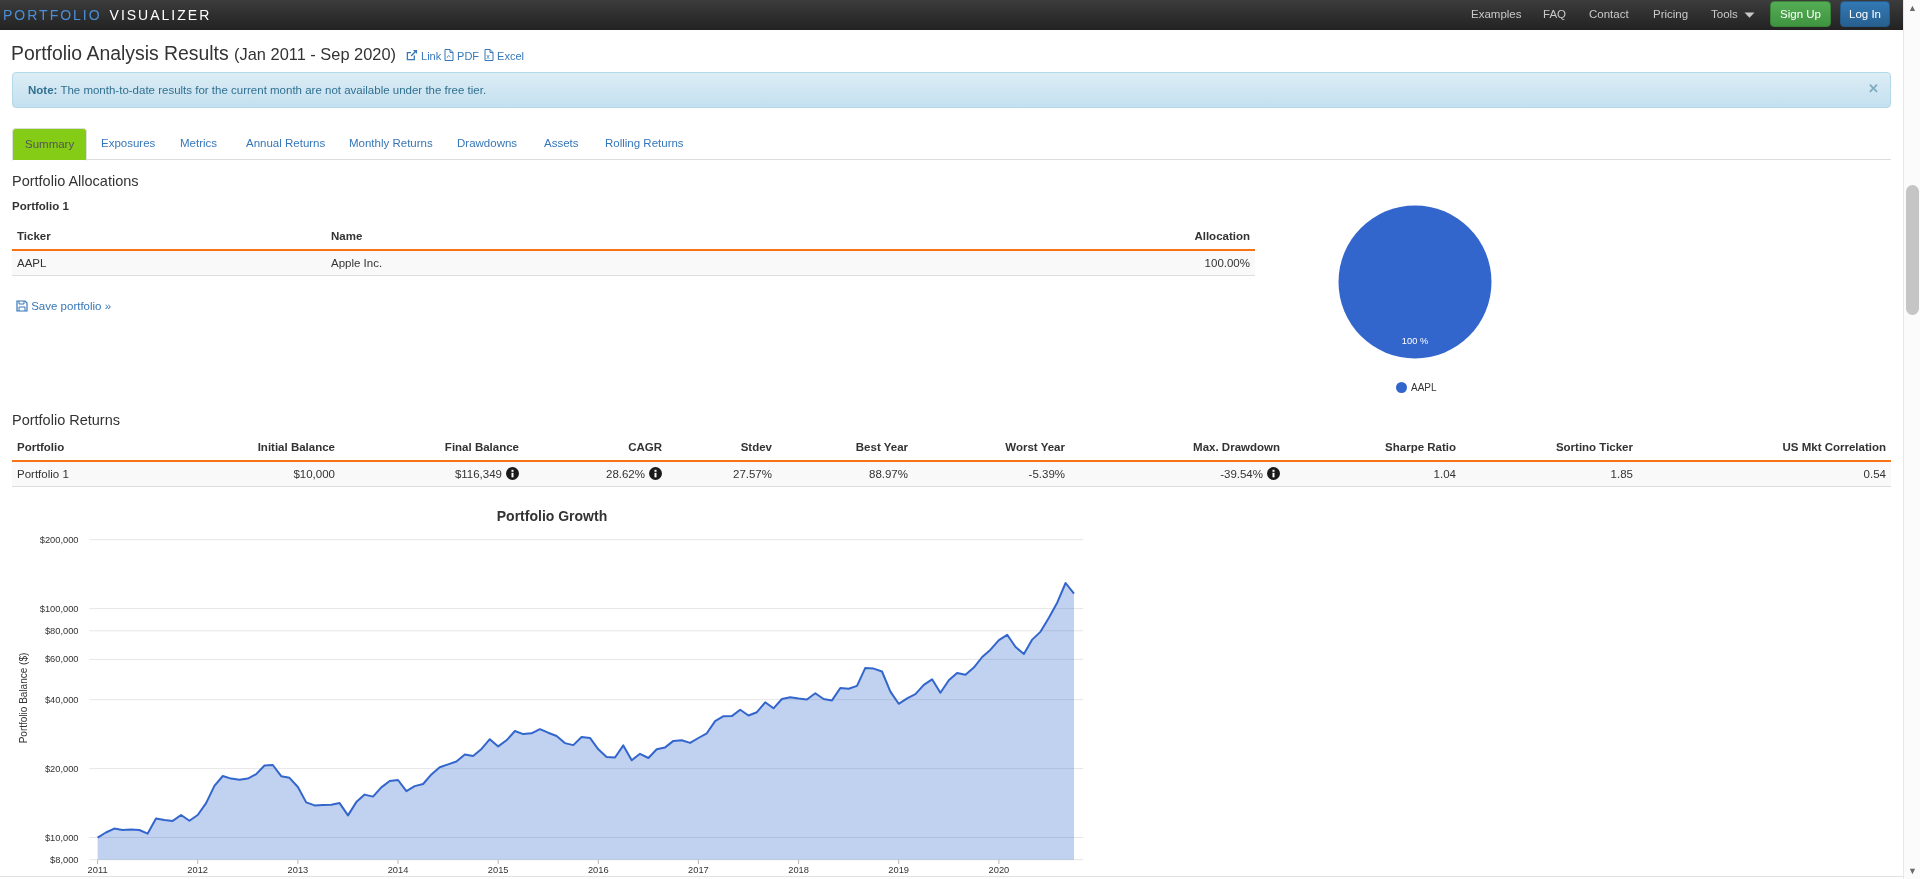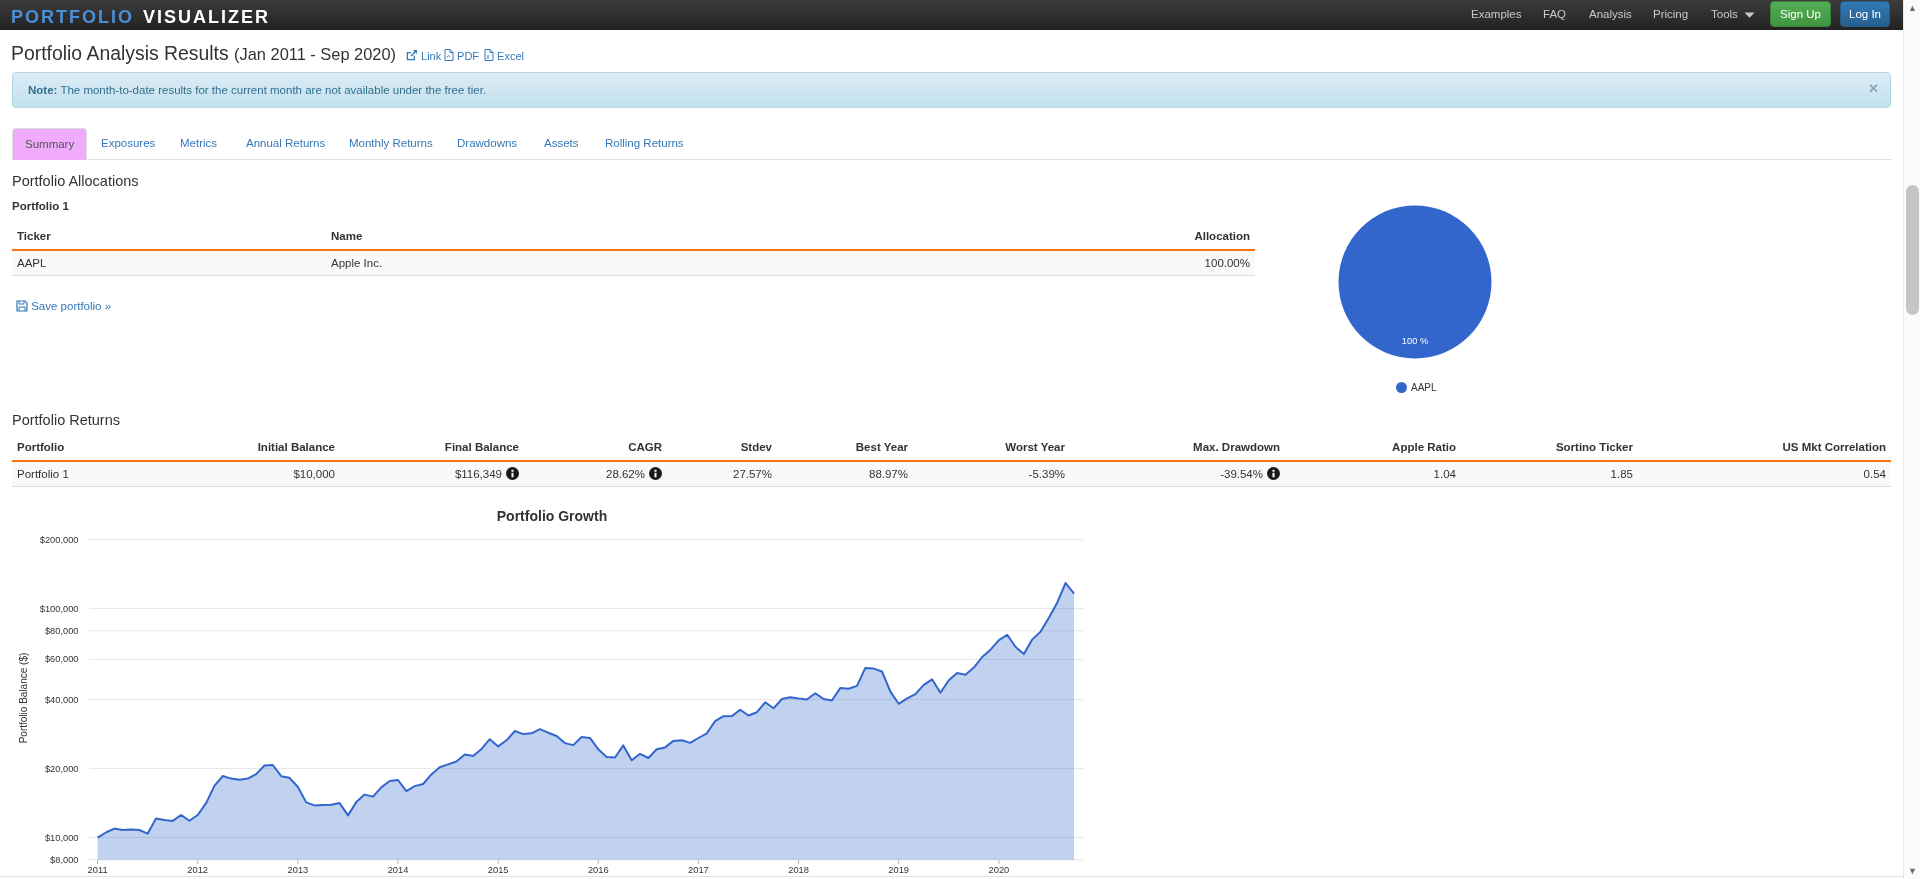--- a/index.html
+++ b/index.html
@@ -1,42 +1,42 @@
 <!DOCTYPE html>
 <html><head>
 <meta charset="utf-8">
 <style>
 * { margin:0; padding:0; box-sizing:content-box; }
 html,body { width:1920px; height:879px; overflow:hidden; background:#fff;
   font-family:"Liberation Sans", sans-serif; font-size:11.5px; color:#333; }
 
 #navbar { position:absolute; left:0; top:0; width:1903px; height:30px;
   background:linear-gradient(to bottom,#3c3c3c 0,#222 100%); }
-#brand { position:absolute; left:11px; top:7px; font-size:18px; font-weight:bold;
+#brand { position:absolute; left:3px; top:7px; font-size:14px; font-weight:normal;
   letter-spacing:2px; word-spacing:2px; color:#4a90d9; }
 #brand span { color:#fff; }
 .navlink { position:absolute; top:8px; font-size:11.5px; color:#c9c9c9; }
 .navbtn { position:absolute; top:1px; height:24px; line-height:24px; border-radius:4px;
   font-size:11.5px; color:#fff; text-align:center; }
 #btn-signup { left:1770px; width:59px; background:linear-gradient(to bottom,#54ad54 0,#3f9440 100%); border:1px solid #398439; }
 #btn-login  { left:1840px; width:48px; background:linear-gradient(to bottom,#3379b5 0,#27608f 100%); border:1px solid #265a88; }
 
 #ptitle { position:absolute; left:11px; top:42px; font-size:19.4px; color:#333;text-align:center; }
 #ptitle .sub { font-size:16.4px; }
 .hlink { position:absolute; top:49px; font-size:11px; color:#3677b8; }
 
 #alert { position:absolute; left:12px; top:72px; width:1877px; height:34px;
   background:linear-gradient(to bottom,#dcedf5 0,#c3e0f0 100%); border:1px solid #b3d8e8; border-radius:4px; color:#31708f; }
 #alert .txt { position:absolute; left:15px; top:11px; font-size:11.5px; }
 #alert .close { position:absolute; right:11px; top:8px; font-size:13px; color:#31708f; opacity:.5; font-weight:bold; }
 
 #tabs { position:absolute; left:12px; top:128px; width:1879px; height:32px; }
 #tabs .rule { position:absolute; left:0; bottom:0; width:1879px; border-bottom:1px solid #ddd; }
 .tab { position:absolute; top:0; height:31px; line-height:31px; font-size:11.5px; padding:0 12px; color:#3677b8; }
-.tab.active { background:#f0abfc; border:1px solid #ddd; border-bottom:1px solid #fff; height:31px;
+.tab.active { background:#84cc16; border:1px solid #ddd; border-bottom:1px solid #fff; height:31px;
   border-radius:4px 4px 0 0; color:#555; }
 
 .h3 { position:absolute; left:12px; font-size:14.5px; color:#333; }
 .h4 { position:absolute; left:12px; font-size:11.5px; font-weight:bold; color:#333; }
 
 table { border-collapse:collapse; table-layout:fixed; font-size:11.5px; color:#333; }
 th { font-weight:bold; text-align:left; padding:7px 5px 6px; line-height:14px; border-bottom:2px solid #f97316; }
 td { padding:5px 5px; line-height:14px; }
 tr.stripe td { background:#f9f9f9; border-bottom:1px solid #ddd; }
 .tr { text-align:right; }
@@ -49,21 +49,21 @@
 #sbar .thumb { position:absolute; left:2px; top:185px; width:13px; height:130px; background:#c5c5c5; border-radius:7px; }
 #sbar .arr { position:absolute; left:0; width:17px; height:16px; color:#6b6b6b; font-size:9px; text-align:center; line-height:16px; }
 #botline { position:absolute; left:0; top:876px; width:1903px; border-top:1px solid #e2e2e2; }
 </style>
 </head>
 <body>
 <div id="navbar">
   <div id="brand">PORTFOLIO <span>VISUALIZER</span></div>
   <div class="navlink" style="left:1471px;">Examples</div>
   <div class="navlink" style="left:1543px;">FAQ</div>
-  <div class="navlink" style="left:1589px;">Analysis</div>
+  <div class="navlink" style="left:1589px;">Contact</div>
   <div class="navlink" style="left:1653px;">Pricing</div>
   <div class="navlink" style="left:1711px;">Tools <svg width="11" height="6" viewBox="0 0 11 6" style="margin-left:3px;">
         <path d="M0.5,0.5 L10.5,0.5 L5.5,5.8 Z" fill="#c9c9c9"></path>
       </svg></div>
   <div class="navbtn" id="btn-signup">Sign Up</div>
   <div class="navbtn" id="btn-login">Log In</div>
 </div>
 
 <div id="ptitle">Portfolio Analysis Results <span class="sub">(Jan 2011 - Sep 2020)</span></div>
 <div class="hlink" style="left:406px;"><svg width="12" height="12" viewBox="0 0 13 13" style="vertical-align:-1px">
@@ -144,21 +144,21 @@
   <tbody>
       <tr>
         <th>Portfolio</th>
         <th class="tr">Initial Balance</th>
         <th class="tr">Final Balance</th>
         <th class="tr">CAGR</th>
         <th class="tr">Stdev</th>
         <th class="tr">Best Year</th>
         <th class="tr">Worst Year</th>
         <th class="tr">Max. Drawdown</th>
-        <th class="tr">Apple Ratio</th>
+        <th class="tr">Sharpe Ratio</th>
         <th class="tr">Sortino Ticker</th>
         <th class="tr">US Mkt Correlation</th>
       </tr>
   <tr class="stripe">
         <td>Portfolio 1</td>
         <td class="tr">$10,000</td>
         <td class="tr">$116,349<svg class="info" width="13" height="13" viewBox="0 0 13 13">
             <circle cx="6.5" cy="6.5" r="6.5" fill="#1a1a1a"></circle>
             <rect x="5.5" y="2.8" width="2" height="2" fill="#fff"></rect>
             <rect x="5.5" y="5.8" width="2" height="4.5" fill="#fff"></rect>

